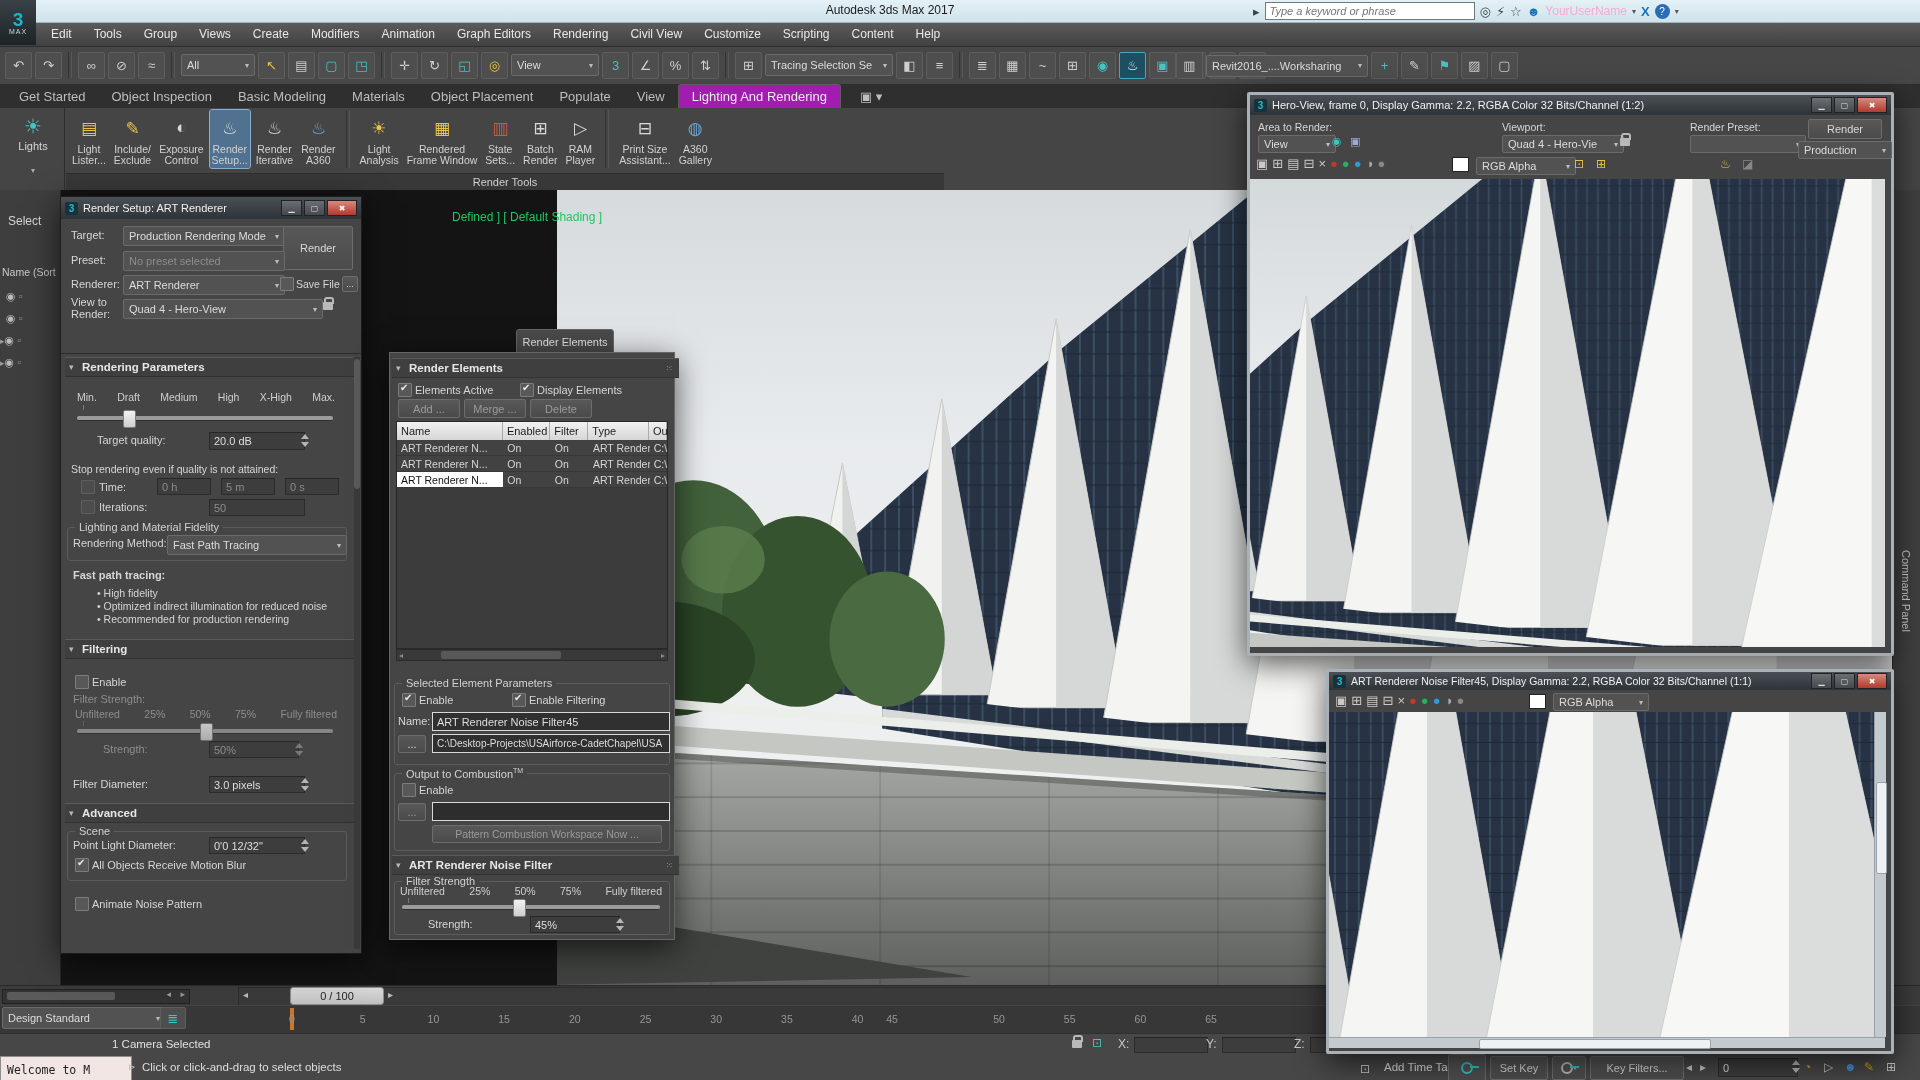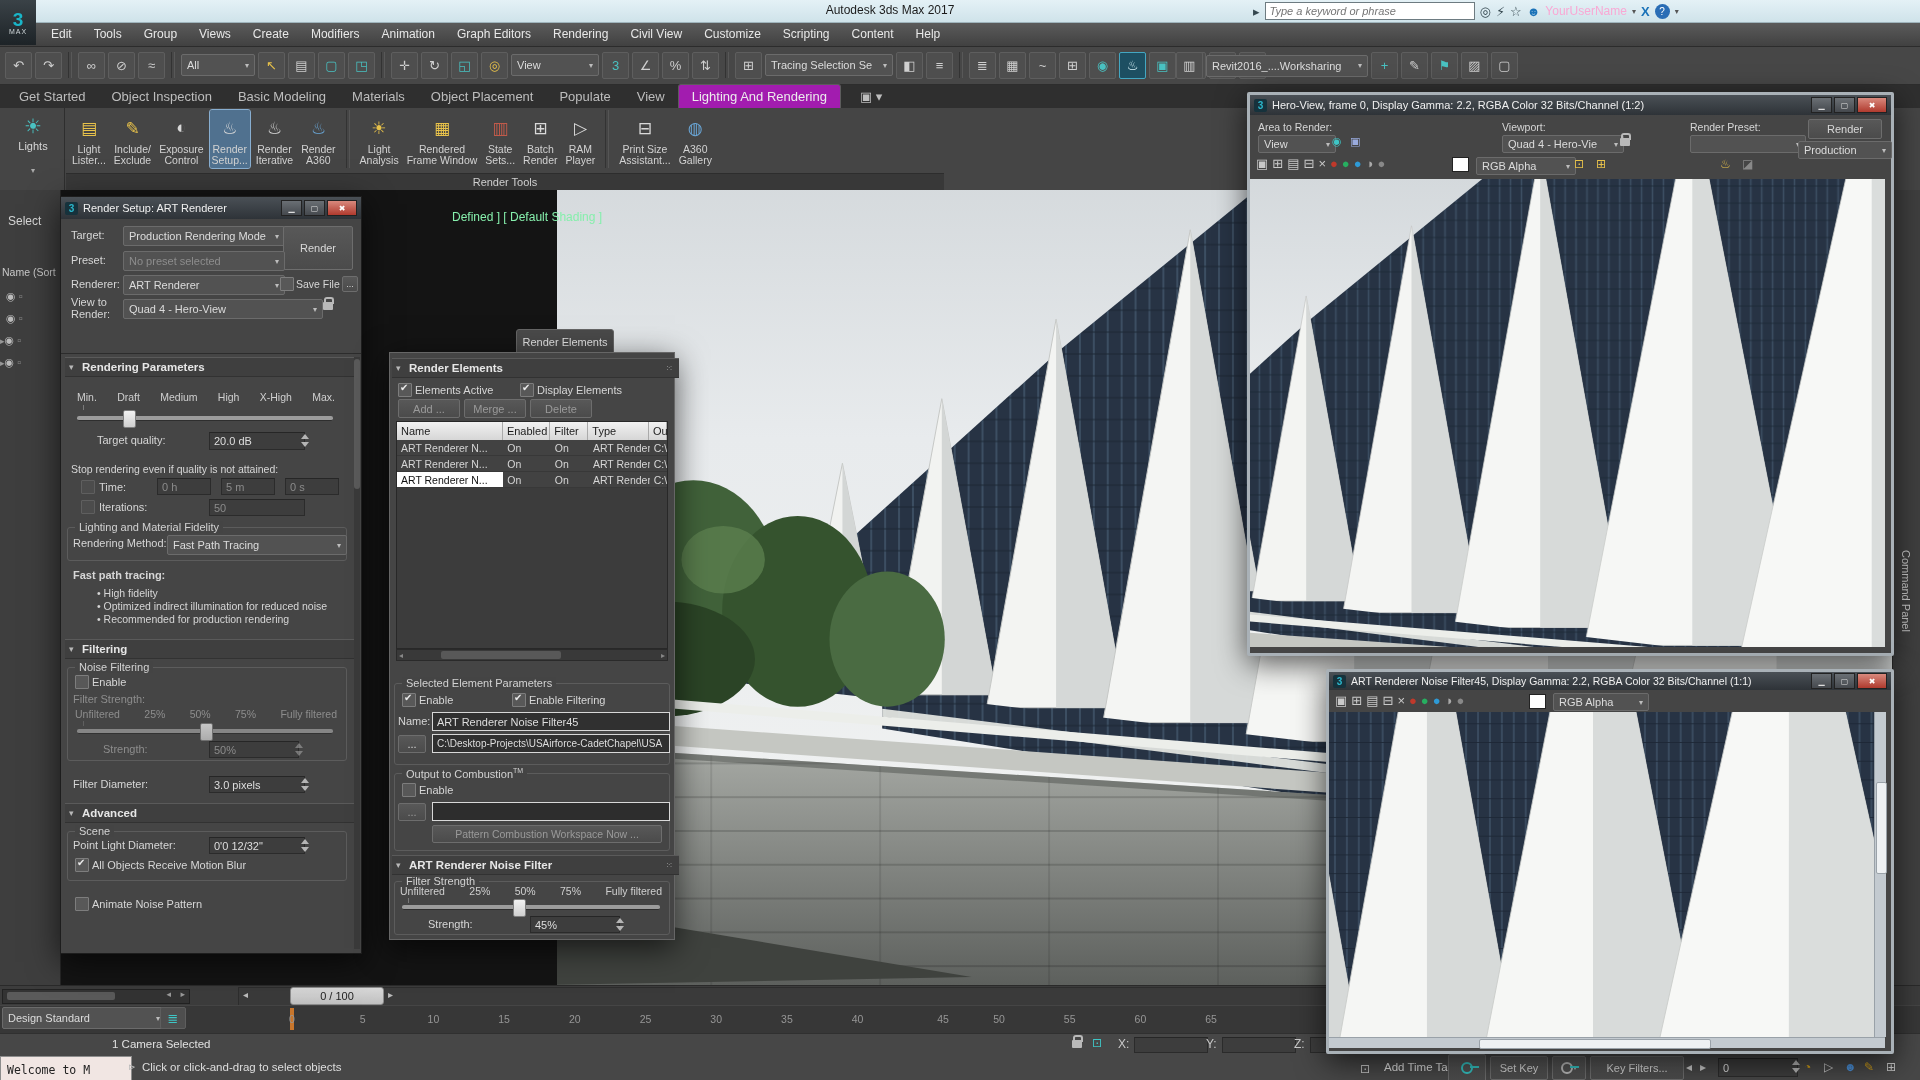--- a/index.html
+++ b/index.html
@@ -55,21 +55,21 @@
   .rtool{display:flex;flex-direction:column;align-items:center;padding:2px 2px;border-radius:2px}
   .rtool.act{background:#50718f;outline:1px solid #88aed0}
   .rico{font-size:17px;color:#d9d9d9;height:32px;display:flex;align-items:center}
   .rlab{font-size:10.5px;color:#d2d2d2;text-align:center;line-height:11px;white-space:pre-line}
   .rsep{width:2px;height:58px;border-left:1px solid #333;border-right:1px solid #555;margin:0 4px}
   .paneltitle{position:absolute;left:66px;top:173px;width:878px;height:17px;background:#383838;
     color:#cfcfcf;text-align:center;font-size:11px;line-height:17px;border-top:1px solid #2d2d2d}
   
   .vp{position:absolute;left:60px;top:190px;width:1860px;height:795px;background:#141414;z-index:1}
   .explorer{position:absolute;left:0;top:190px;width:60px;height:795px;background:#3e3e3e;border-right:1px solid #272727;z-index:2}
-  .vplabel{position:absolute;left:452px;top:210px;color:#86efac;font-size:12px;z-index:3}
+  .vplabel{position:absolute;left:452px;top:210px;color:#22c55e;font-size:12px;z-index:3}
   .vpimg{position:absolute;z-index:1}
   
   .win{position:absolute;background:#454545;box-shadow:0 8px 30px rgba(0,0,0,.65)}
   .wtitle{display:flex;align-items:center;background:linear-gradient(#4a5056,#2e3338);color:#f0f0f0;
     font-size:11px;padding:0 4px;gap:5px}
   .chip3{width:13px;height:13px;background:#16323c;color:#2bb7cc;font-weight:bold;font-size:10px;
     display:inline-flex;align-items:center;justify-content:center;border-radius:2px;flex:none}
   .wbtn{width:19px;height:14px;background:linear-gradient(#6a6f74,#45494e);border:1px solid #222;
     color:#ddd;font-size:8px;display:inline-flex;align-items:center;justify-content:center}
   .wbtn.close{width:28px;background:linear-gradient(#d9897d,#b03a2e);color:#fff}
@@ -445,21 +445,21 @@
   <div style="position:absolute;left:290px;top:2px;width:4px;height:22px;background:#c8762c"></div>
 <span class="tick" style="left: 292px;">0</span>
     <span class="tick" style="left: 362.7px;">5</span>
     <span class="tick" style="left: 433.4px;">10</span>
     <span class="tick" style="left: 504.1px;">15</span>
     <span class="tick" style="left: 574.8px;">20</span>
     <span class="tick" style="left: 645.5px;">25</span>
     <span class="tick" style="left: 716.2px;">30</span>
     <span class="tick" style="left: 786.9px;">35</span>
     <span class="tick" style="left: 857.6px;">40</span>
-    <span class="tick" style="left: 943px;">45</span>
+    <span class="tick" style="left: 892px;">45</span>
     <span class="tick" style="left: 999px;">50</span>
     <span class="tick" style="left: 1069.7px;">55</span>
     <span class="tick" style="left: 1140.4px;">60</span>
     <span class="tick" style="left: 1211.1px;">65</span>
   </div>
 
 <div class="statusbar">
   <div style="position:absolute;left:2px;top:-27px;width:152px;height:20px" class="dd">
     <span class="ddl">Design Standard</span>
     <span class="ar">▾</span>
@@ -606,23 +606,20 @@
   </div>
   <span class="lab" style="left:12px;top:372px;font-weight:bold">Fast path tracing:</span>
   <div id="fp-bullets">
       <div class="lab" style="left: 36px; top: 390px; font-size: 10.5px; position: absolute; width: 250px;">• High fidelity</div>
       <div class="lab" style="left: 36px; top: 403px; font-size: 10.5px; position: absolute; width: 250px;">• Optimized indirect illumination for reduced noise</div>
       <div class="lab" style="left: 36px; top: 416px; font-size: 10.5px; position: absolute; width: 250px;">• Recommended for production rendering</div>
     </div>
 
   <div class="ro" style="left:4px;top:442px;width:272px">
     <span>Filtering</span>
-  </div>
-  <div class="grp" style="left:6px;top:470px;width:278px;height:92px">
-    <span class="gl">Noise Filtering</span>
   </div>
   <span class="cb" style="left:14px;top:478px"></span>
   <span class="lab" style="left:31px;top:479px">Enable</span>
   <span class="lab dim" style="left:12px;top:496px">Filter Strength:</span>
   <div class="lrow dim" id="fs1-labels" style="left:14px;top:511px;width:262px">
       <span>Unfiltered</span>
       <span>25%</span>
       <span>50%</span>
       <span>75%</span>
       <span>Fully filtered</span>

